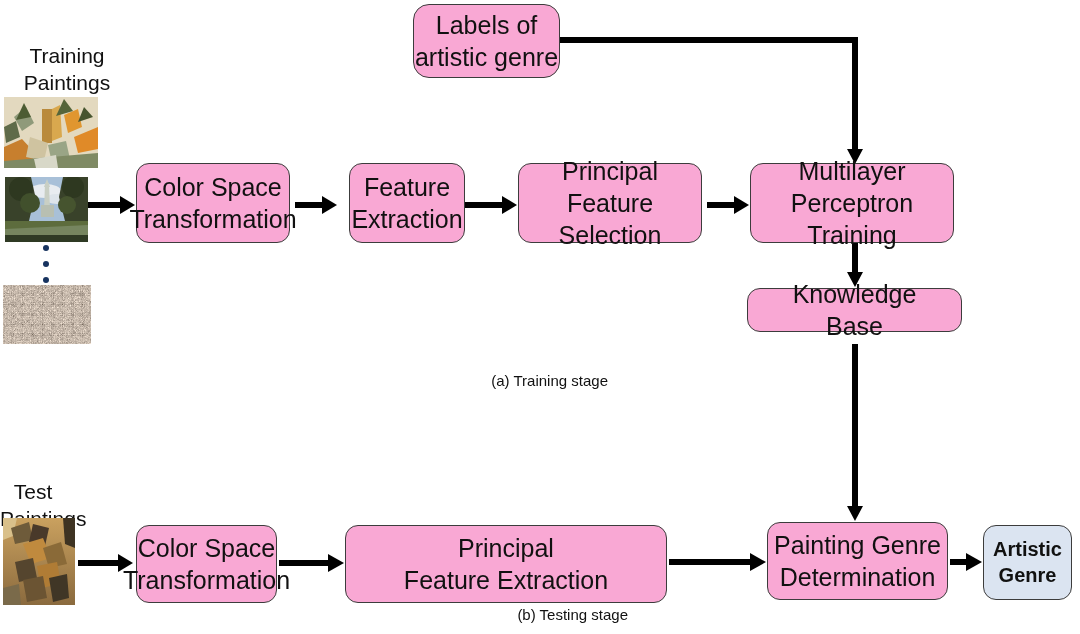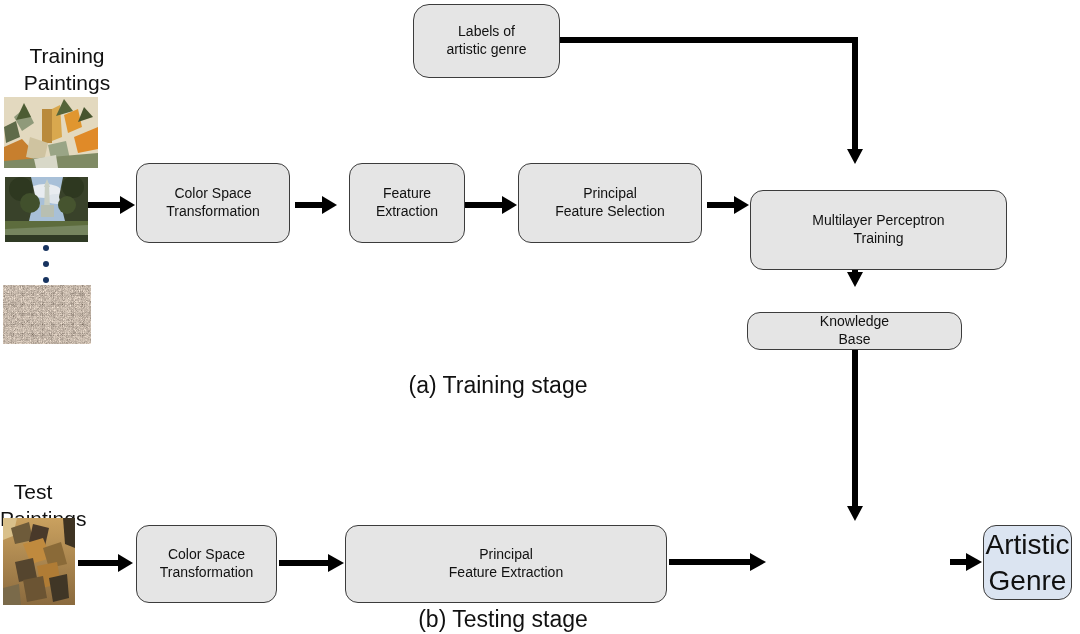--- a/index.html
+++ b/index.html
@@ -4,32 +4,32 @@
 <title>Diagram</title>
 <style>
   html,body{margin:0;padding:0;background:#ffffff;}
   #canvas{
     position:relative;width:1080px;height:634px;background:#ffffff;
     font-family:"Liberation Sans","DejaVu Sans",sans-serif;color:#111;
     overflow:hidden;
   }
   .box{
     position:absolute;display:flex;align-items:center;justify-content:center;
-    background:#e5e5e5;border:1.6px solid #3c3c3c;border-radius:13px;
-    text-align:center;font-size:14px;line-height:1.28;white-space:pre-line;
+    background:#f9a8d4;border:1.6px solid #3c3c3c;border-radius:13px;
+    text-align:center;font-size:25px;line-height:1.28;white-space:pre-line;
     box-sizing:border-box;
   }
   .box.big-radius{border-radius:16px;}
-  .box.output{background:#dbe4f1;font-weight:normal;font-size:28px;}
+  .box.output{background:#dbe4f1;font-weight:bold;font-size:20px;}
   .side-label{
     position:absolute;text-align:center;font-size:21px;line-height:1.3;
     white-space:pre-line;
   }
   .caption{
-    position:absolute;text-align:center;font-size:23px;white-space:pre;
+    position:absolute;text-align:right;font-size:15px;white-space:pre;
   }
   .painting{position:absolute;display:block;}
   #connectors{position:absolute;left:0;top:0;pointer-events:none;}
   .dots{position:absolute;display:flex;flex-direction:column;gap:10px;}
   .dots span{width:6px;height:6px;border-radius:50%;background:#17335f;display:block;}
 </style>
 </head>
 <body>
 
 <div id="canvas">
@@ -143,26 +143,26 @@
   <div class="box" style="left:337px;top:163px;width:116px;height:80px;margin-left:12px;">
     <span>Feature
 Extraction</span>
   </div>
 
   <div class="box" style="left:518px;top:163px;width:184px;height:80px;">
     <span>Principal
 Feature Selection</span>
   </div>
 
-  <div class="box" style="left:750px;top:163px;width:257px;height:80px;margin-top:27px;">
+  <div class="box" style="left:750px;top:163px;width:204px;height:80px;">
     <span>Multilayer Perceptron
 Training</span>
   </div>
 
-  <div class="box" style="left:747px;top:288px;width:215px;height:38px;margin-top:24px;">
+  <div class="box" style="left:747px;top:288px;width:215px;height:44px;">
     <span>Knowledge
 Base</span>
   </div>
 
   <div class="caption" style="left:388px;top:372px;width:220px;">(a) Training stage</div>
 
   <div class="side-label" style="left:0px;top:460px;width:66px;margin-top:18px;">Test
 Paintings</div>
 
   <svg class="painting" style="left:3px;top:518px;" width="72" height="87" viewBox="0 0 72 87">
@@ -189,21 +189,25 @@
   <div class="box" style="left:136px;top:525px;width:141px;height:78px;">
     <span>Color Space
 Transformation</span>
   </div>
 
   <div class="box" style="left:345px;top:525px;width:322px;height:78px;">
     <span>Principal
 Feature Extraction</span>
   </div>
 
+  <div class="box" style="left:767px;top:522px;width:181px;height:78px;">
+    <span>Painting Genre
+Determination</span>
+  </div>
 
   <div class="box output" style="left:983px;top:525px;width:89px;height:75px;">
     <span>Artistic
 Genre</span>
   </div>
 
-  <div class="caption" style="left:393px;top:606px;width:220px;">(b) Testing stage</div>
+  <div class="caption" style="left:408px;top:606px;width:220px;">(b) Testing stage</div>
 
 </div>
 
 </body></html>

